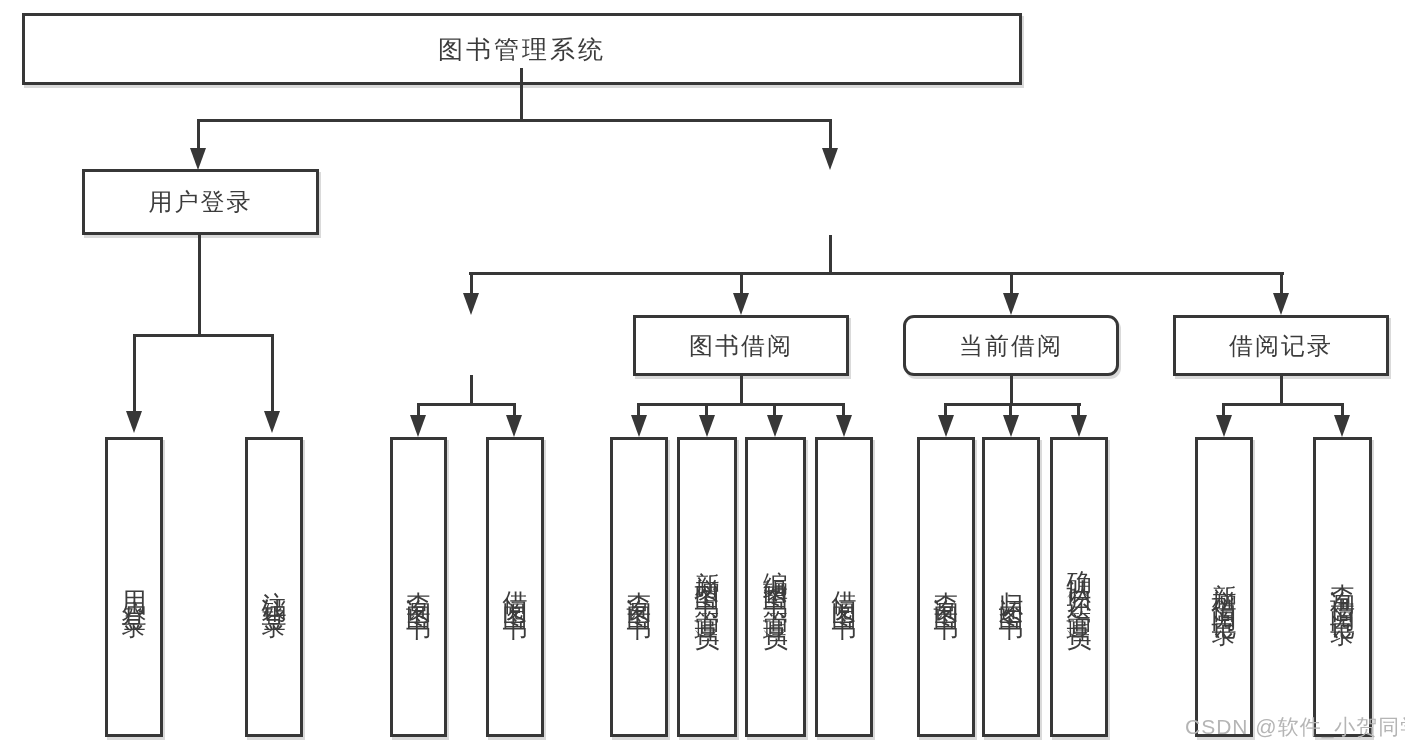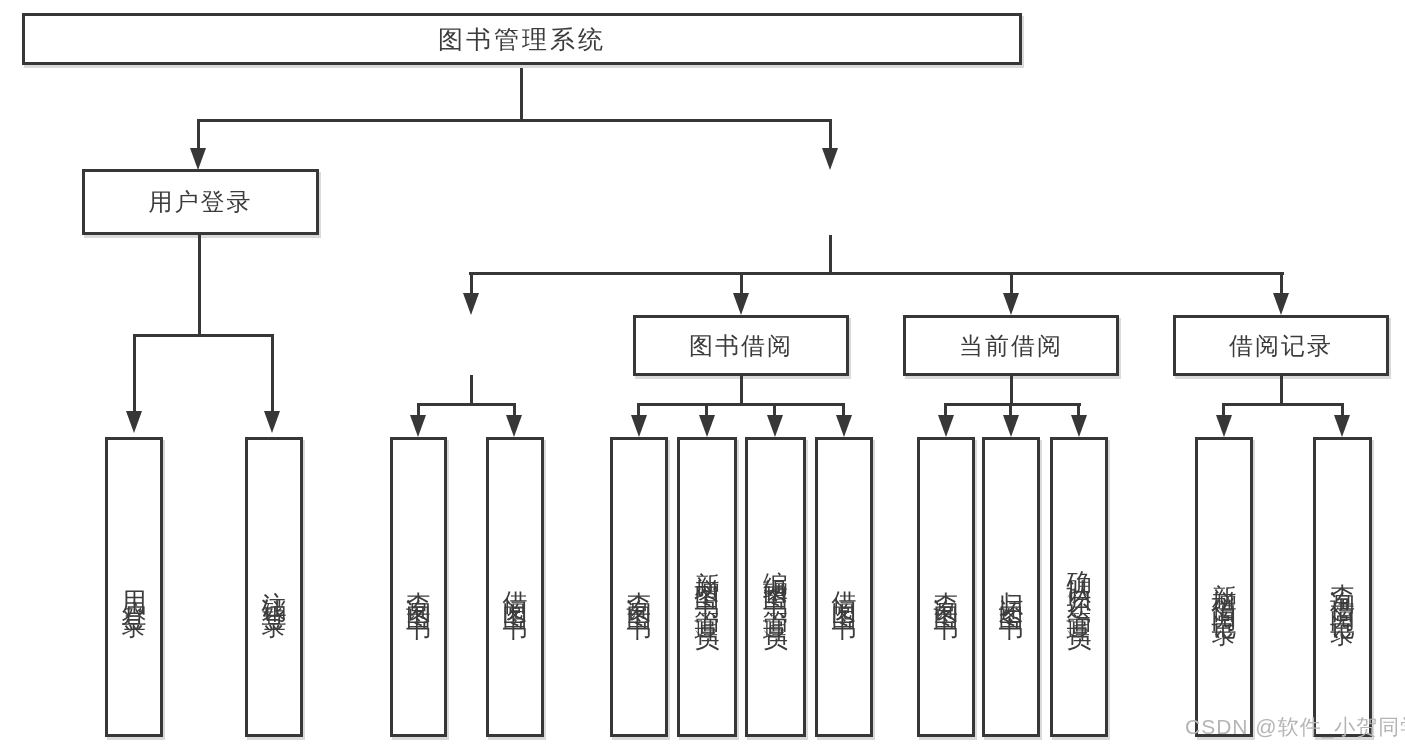--- a/index.html
+++ b/index.html
@@ -47,21 +47,21 @@
     letter-spacing: 1px;
     white-space: nowrap;
     z-index: 5;
   }
 </style>
 </head>
 <body>
 
 <div class="canvas">
 
-  <div class="node hnode root-node" style="left:22px; top:13px; width:1000px; height:52px;">
+  <div class="node hnode root-node" style="left:22px; top:13px; width:1000px; height:72px;">
     <span>图书管理系统</span>
   </div>
 
   <div class="vl" style="left:520px; top:68px; height:54px;"></div>
   <div class="hl" style="left:197px; top:119px; width:635px;"></div>
   <div class="vl" style="left:197px; top:119px; height:31px;"></div>
   <div class="arr" style="left:190px; top:148px;"></div>
   <div class="vl" style="left:829px; top:119px; height:31px;"></div>
   <div class="arr" style="left:822px; top:148px;"></div>
 
@@ -83,21 +83,21 @@
   <div class="vl" style="left:740px; top:272px; height:22px;"></div>
   <div class="arr" style="left:733px; top:293px;"></div>
   <div class="vl" style="left:1010px; top:272px; height:22px;"></div>
   <div class="arr" style="left:1003px; top:293px;"></div>
   <div class="vl" style="left:1280px; top:272px; height:22px;"></div>
   <div class="arr" style="left:1273px; top:293px;"></div>
 
   <div class="node hnode" style="left:633px; top:315px; width:216px; height:61px;">
     <span>图书借阅</span>
   </div>
-  <div class="node hnode" style="left:903px; top:315px; width:216px; height:61px;">
+  <div class="node hnode" style="left:903px; top:315px; width:216px; height:61px;border-radius:11px;">
     <span>当前借阅</span>
   </div>
   <div class="node hnode" style="left:1173px; top:315px; width:216px; height:61px;">
     <span>借阅记录</span>
   </div>
 
   <div class="vl" style="left:470px; top:375px; height:30px;"></div>
   <div class="hl" style="left:417px; top:403px; width:99px;"></div>
   <div class="vl" style="left:417px; top:403px; height:14px;"></div>
   <div class="arr" style="left:410px; top:415px;"></div>

